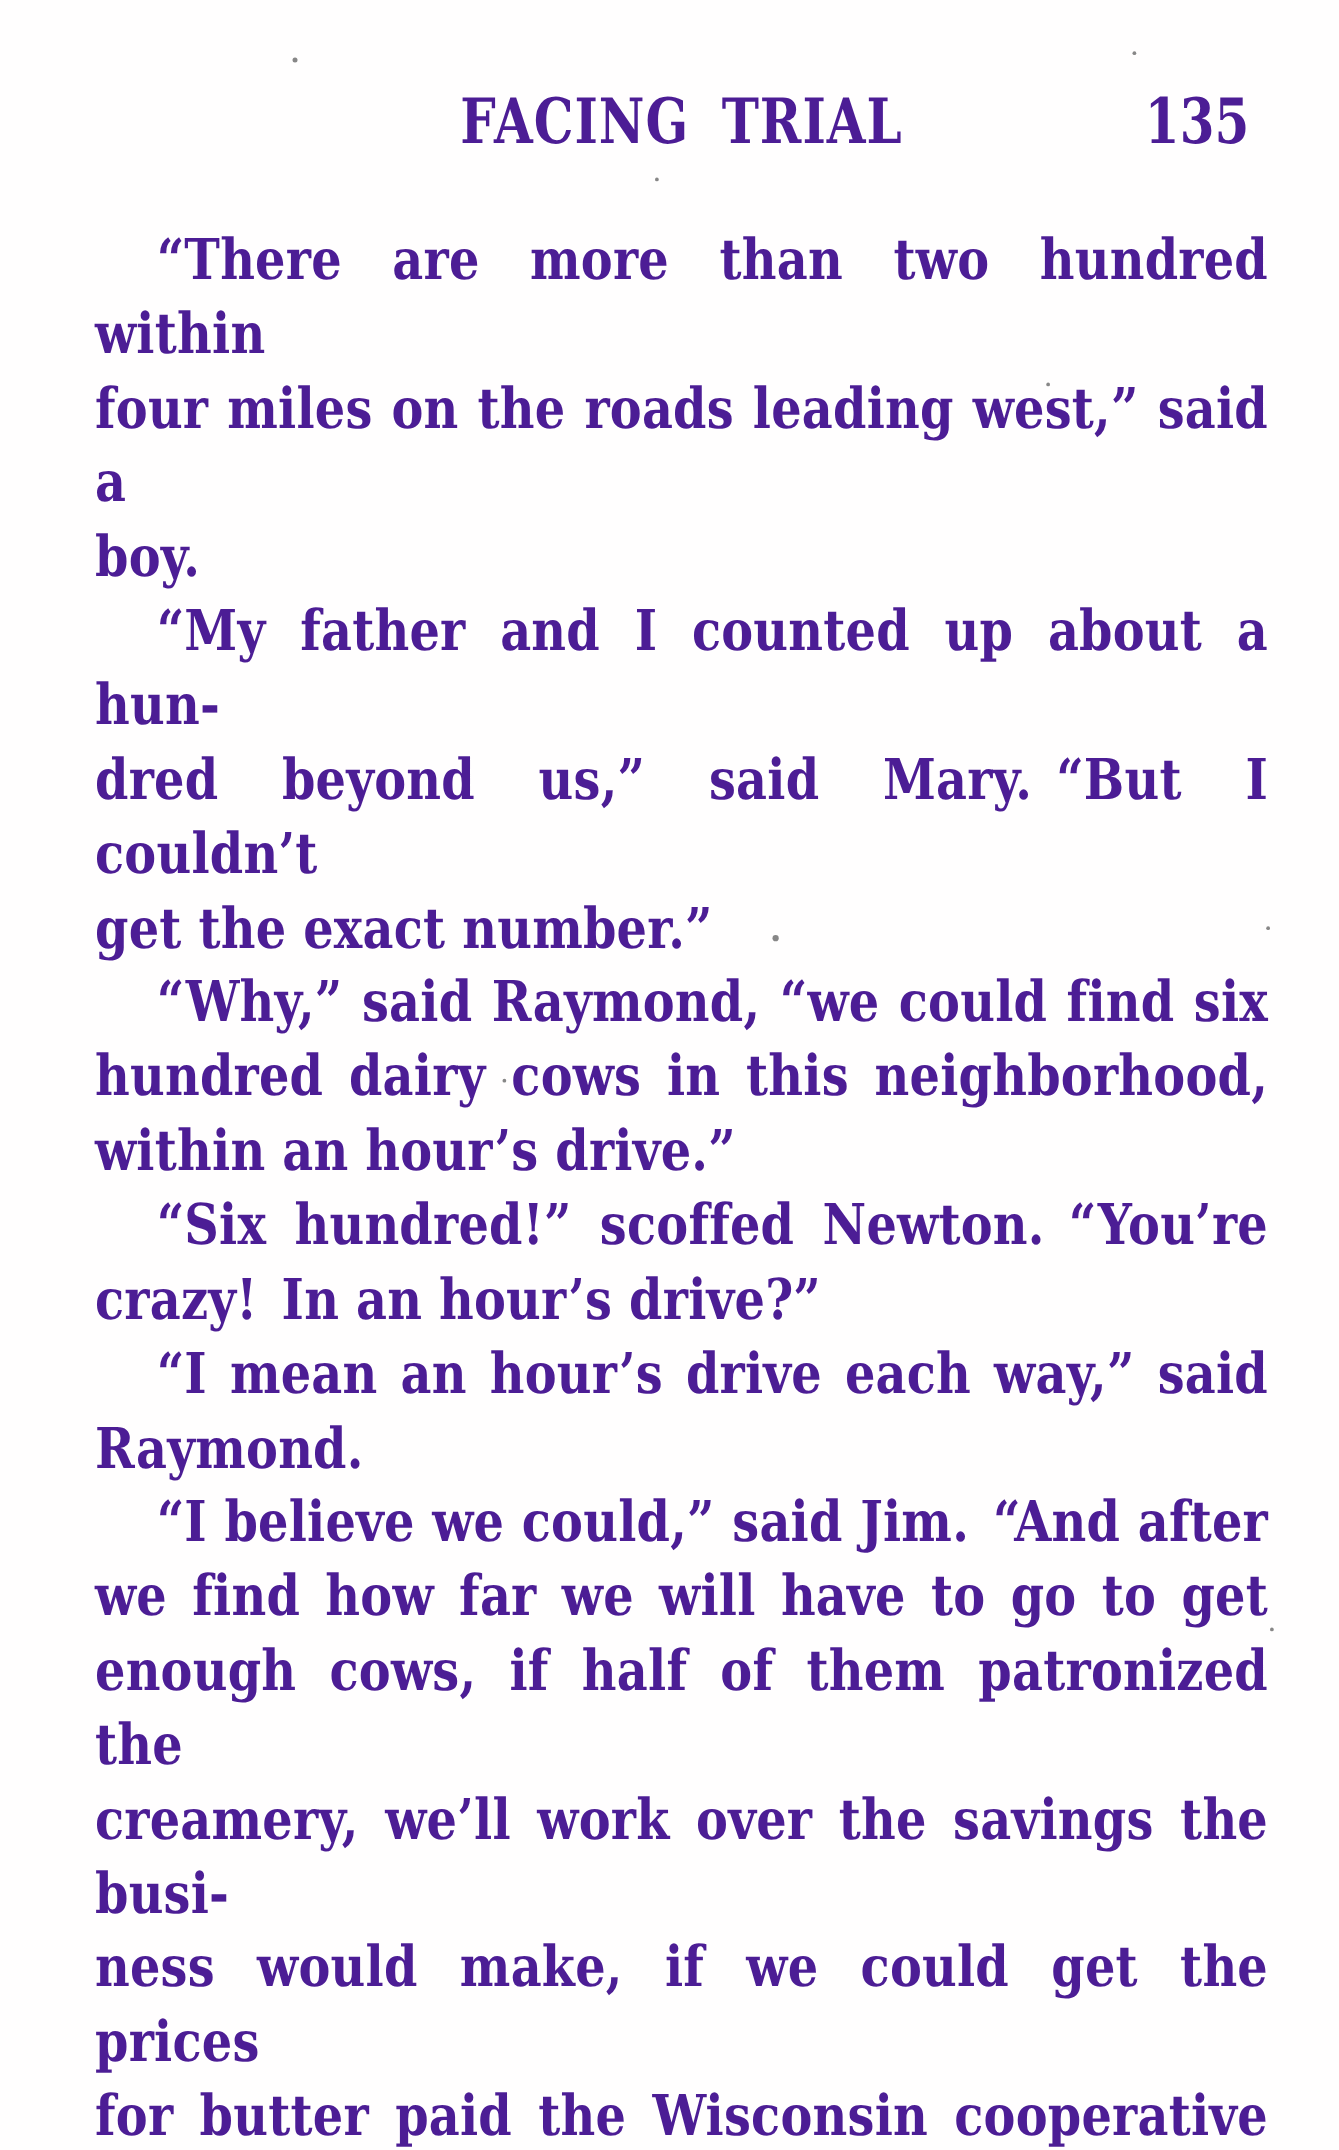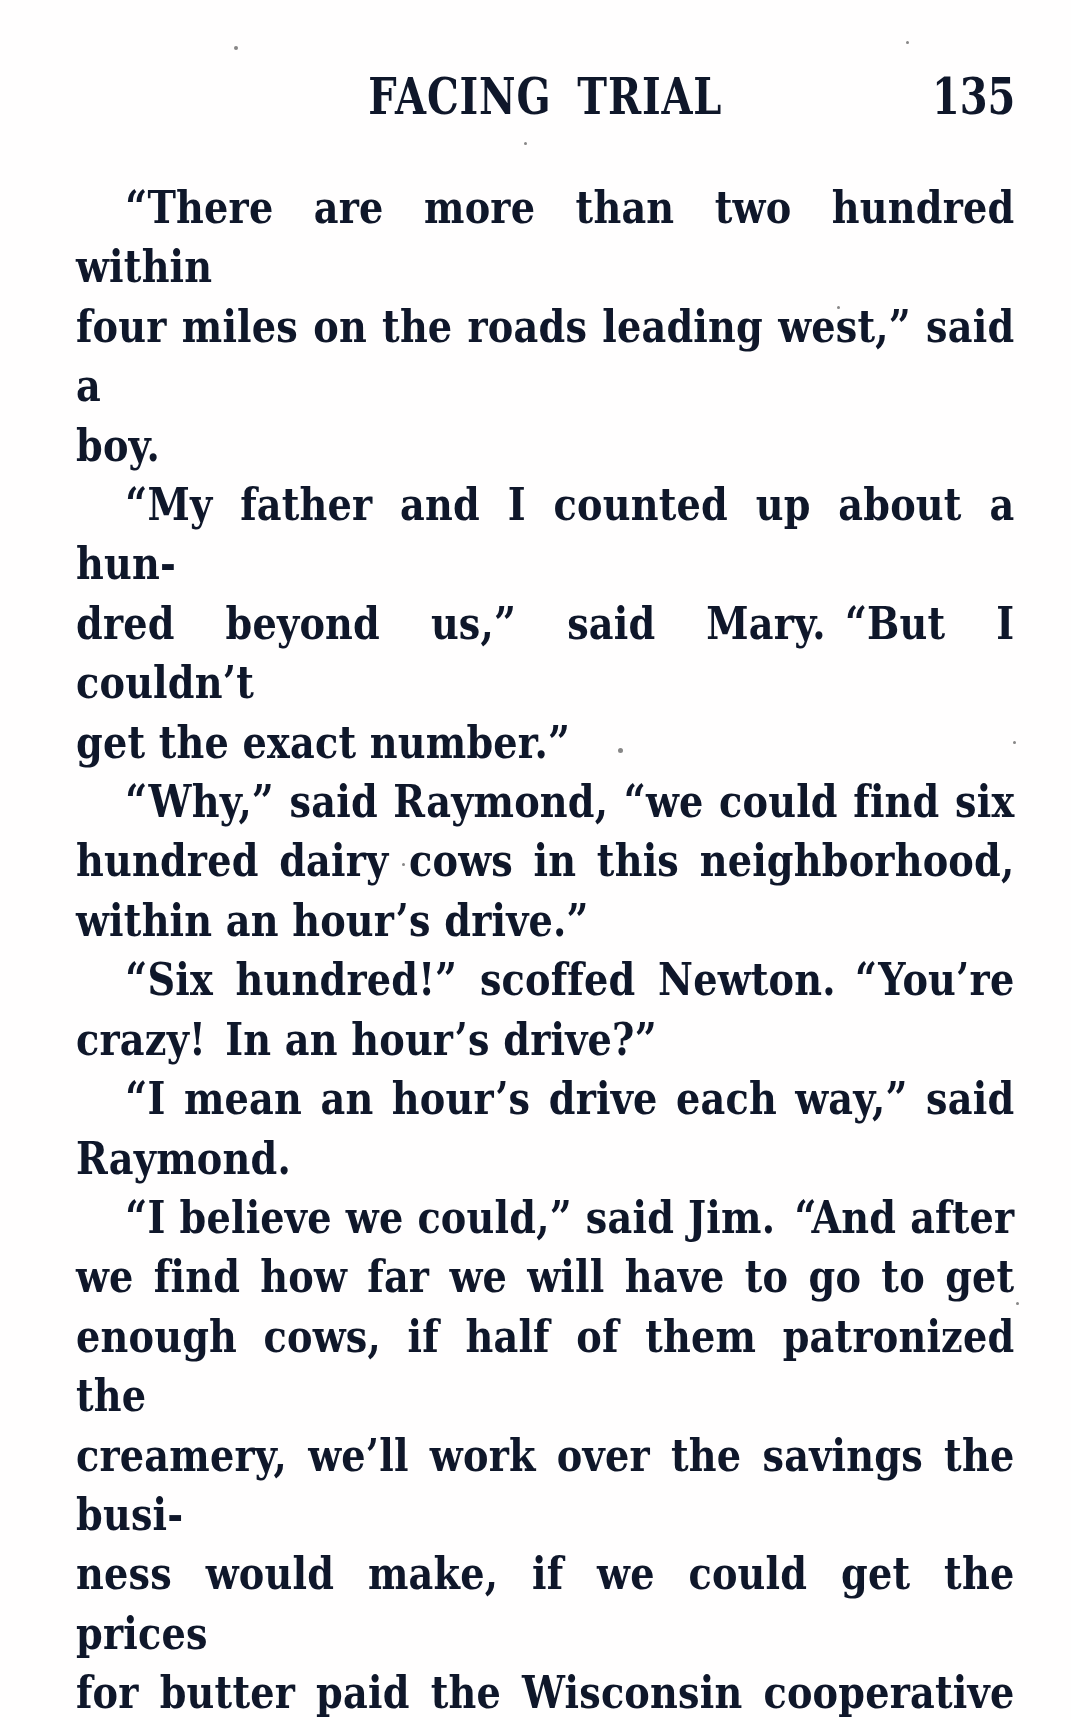--- a/index.html
+++ b/index.html
@@ -7,21 +7,21 @@
     padding: 0;
     background: #ffffff;
   }
   .page {
     position: relative;
     width: 1071px;
     height: 1720px;
     background: #fffefe;
     overflow: hidden;
     font-family: "DejaVu Serif", "Liberation Serif", serif;
-    color: #0f172a;
+    color: #4c1d95;
     font-weight: 700;
   }
   
   .header {
     position: absolute;
     top: 72px;
     left: 76px;
     width: 939px;
     height: 52px;
     font-size: 50px;
@@ -36,21 +36,21 @@
     word-spacing: 14px;
     white-space: nowrap;
   }
   .header-title .condense {
     display: inline-block;
     transform: scaleX(0.80);
     transform-origin: 50% 50%;
   }
   .page-number {
     position: absolute;
-    right: 0;
+    right: 16px;
     top: 0;
     white-space: nowrap;
   }
   .page-number .condense {
     display: inline-block;
     transform: scaleX(0.80);
     transform-origin: 100% 50%;
   }
   
   .body {

